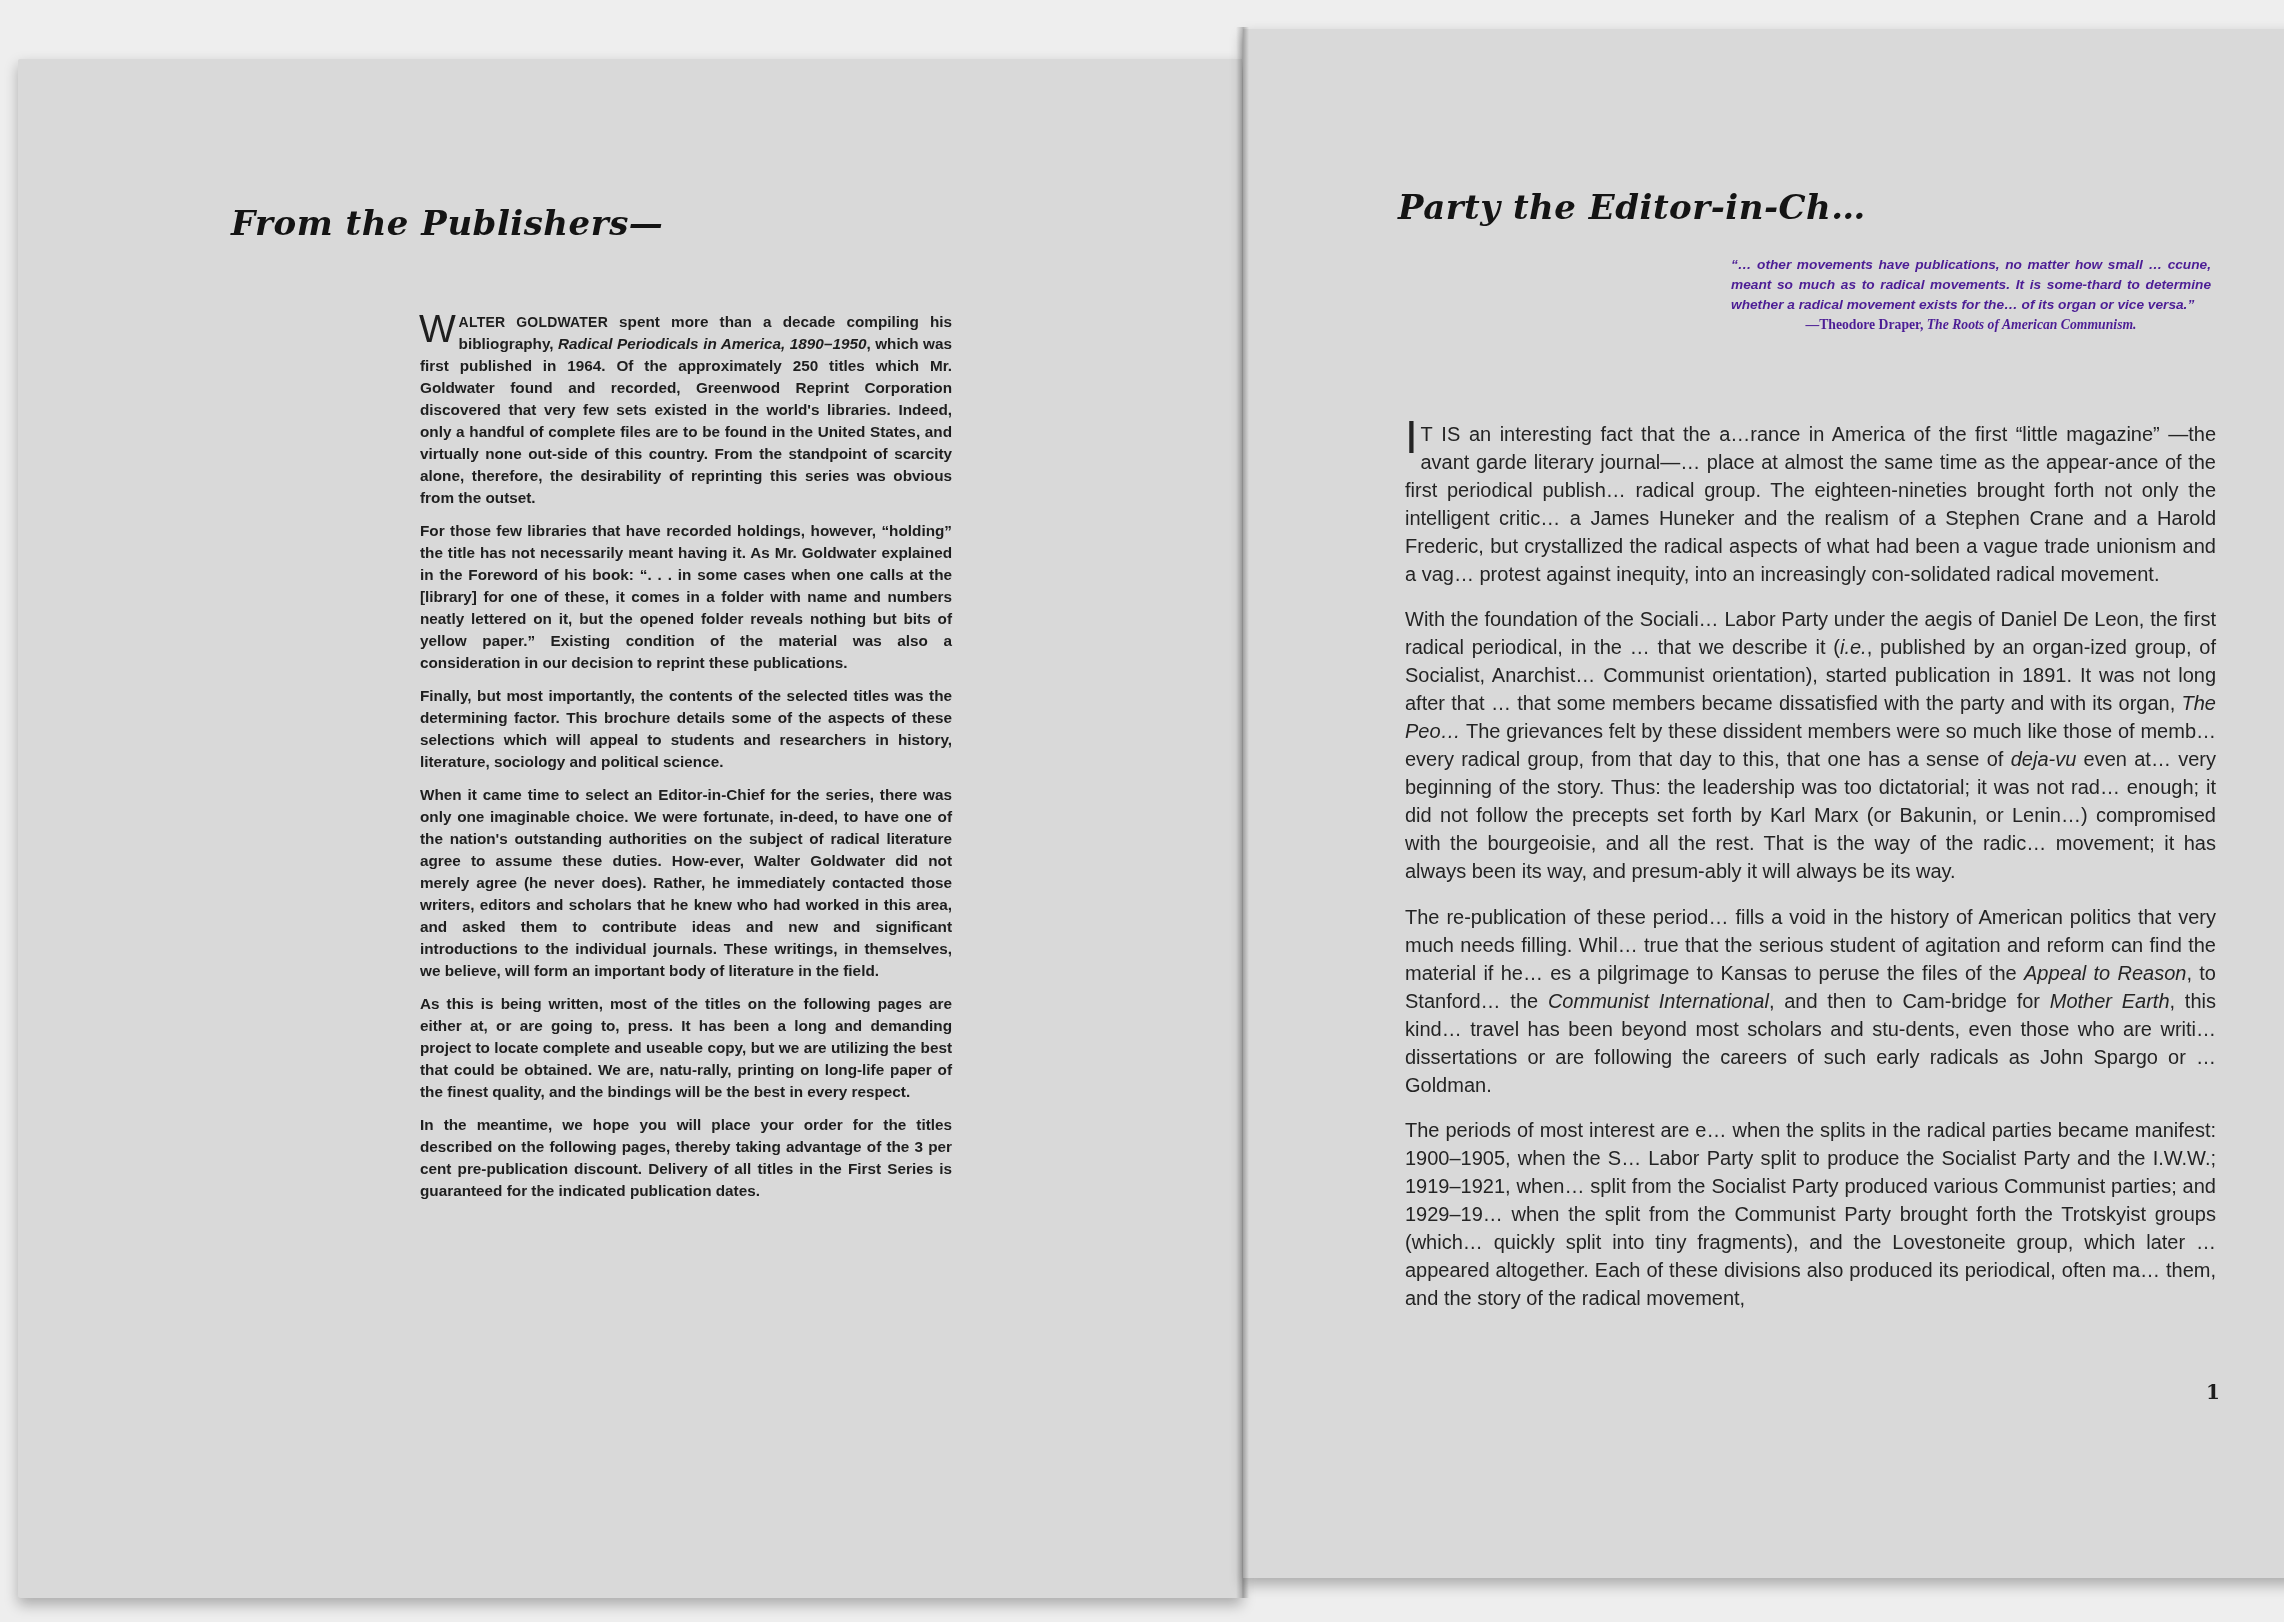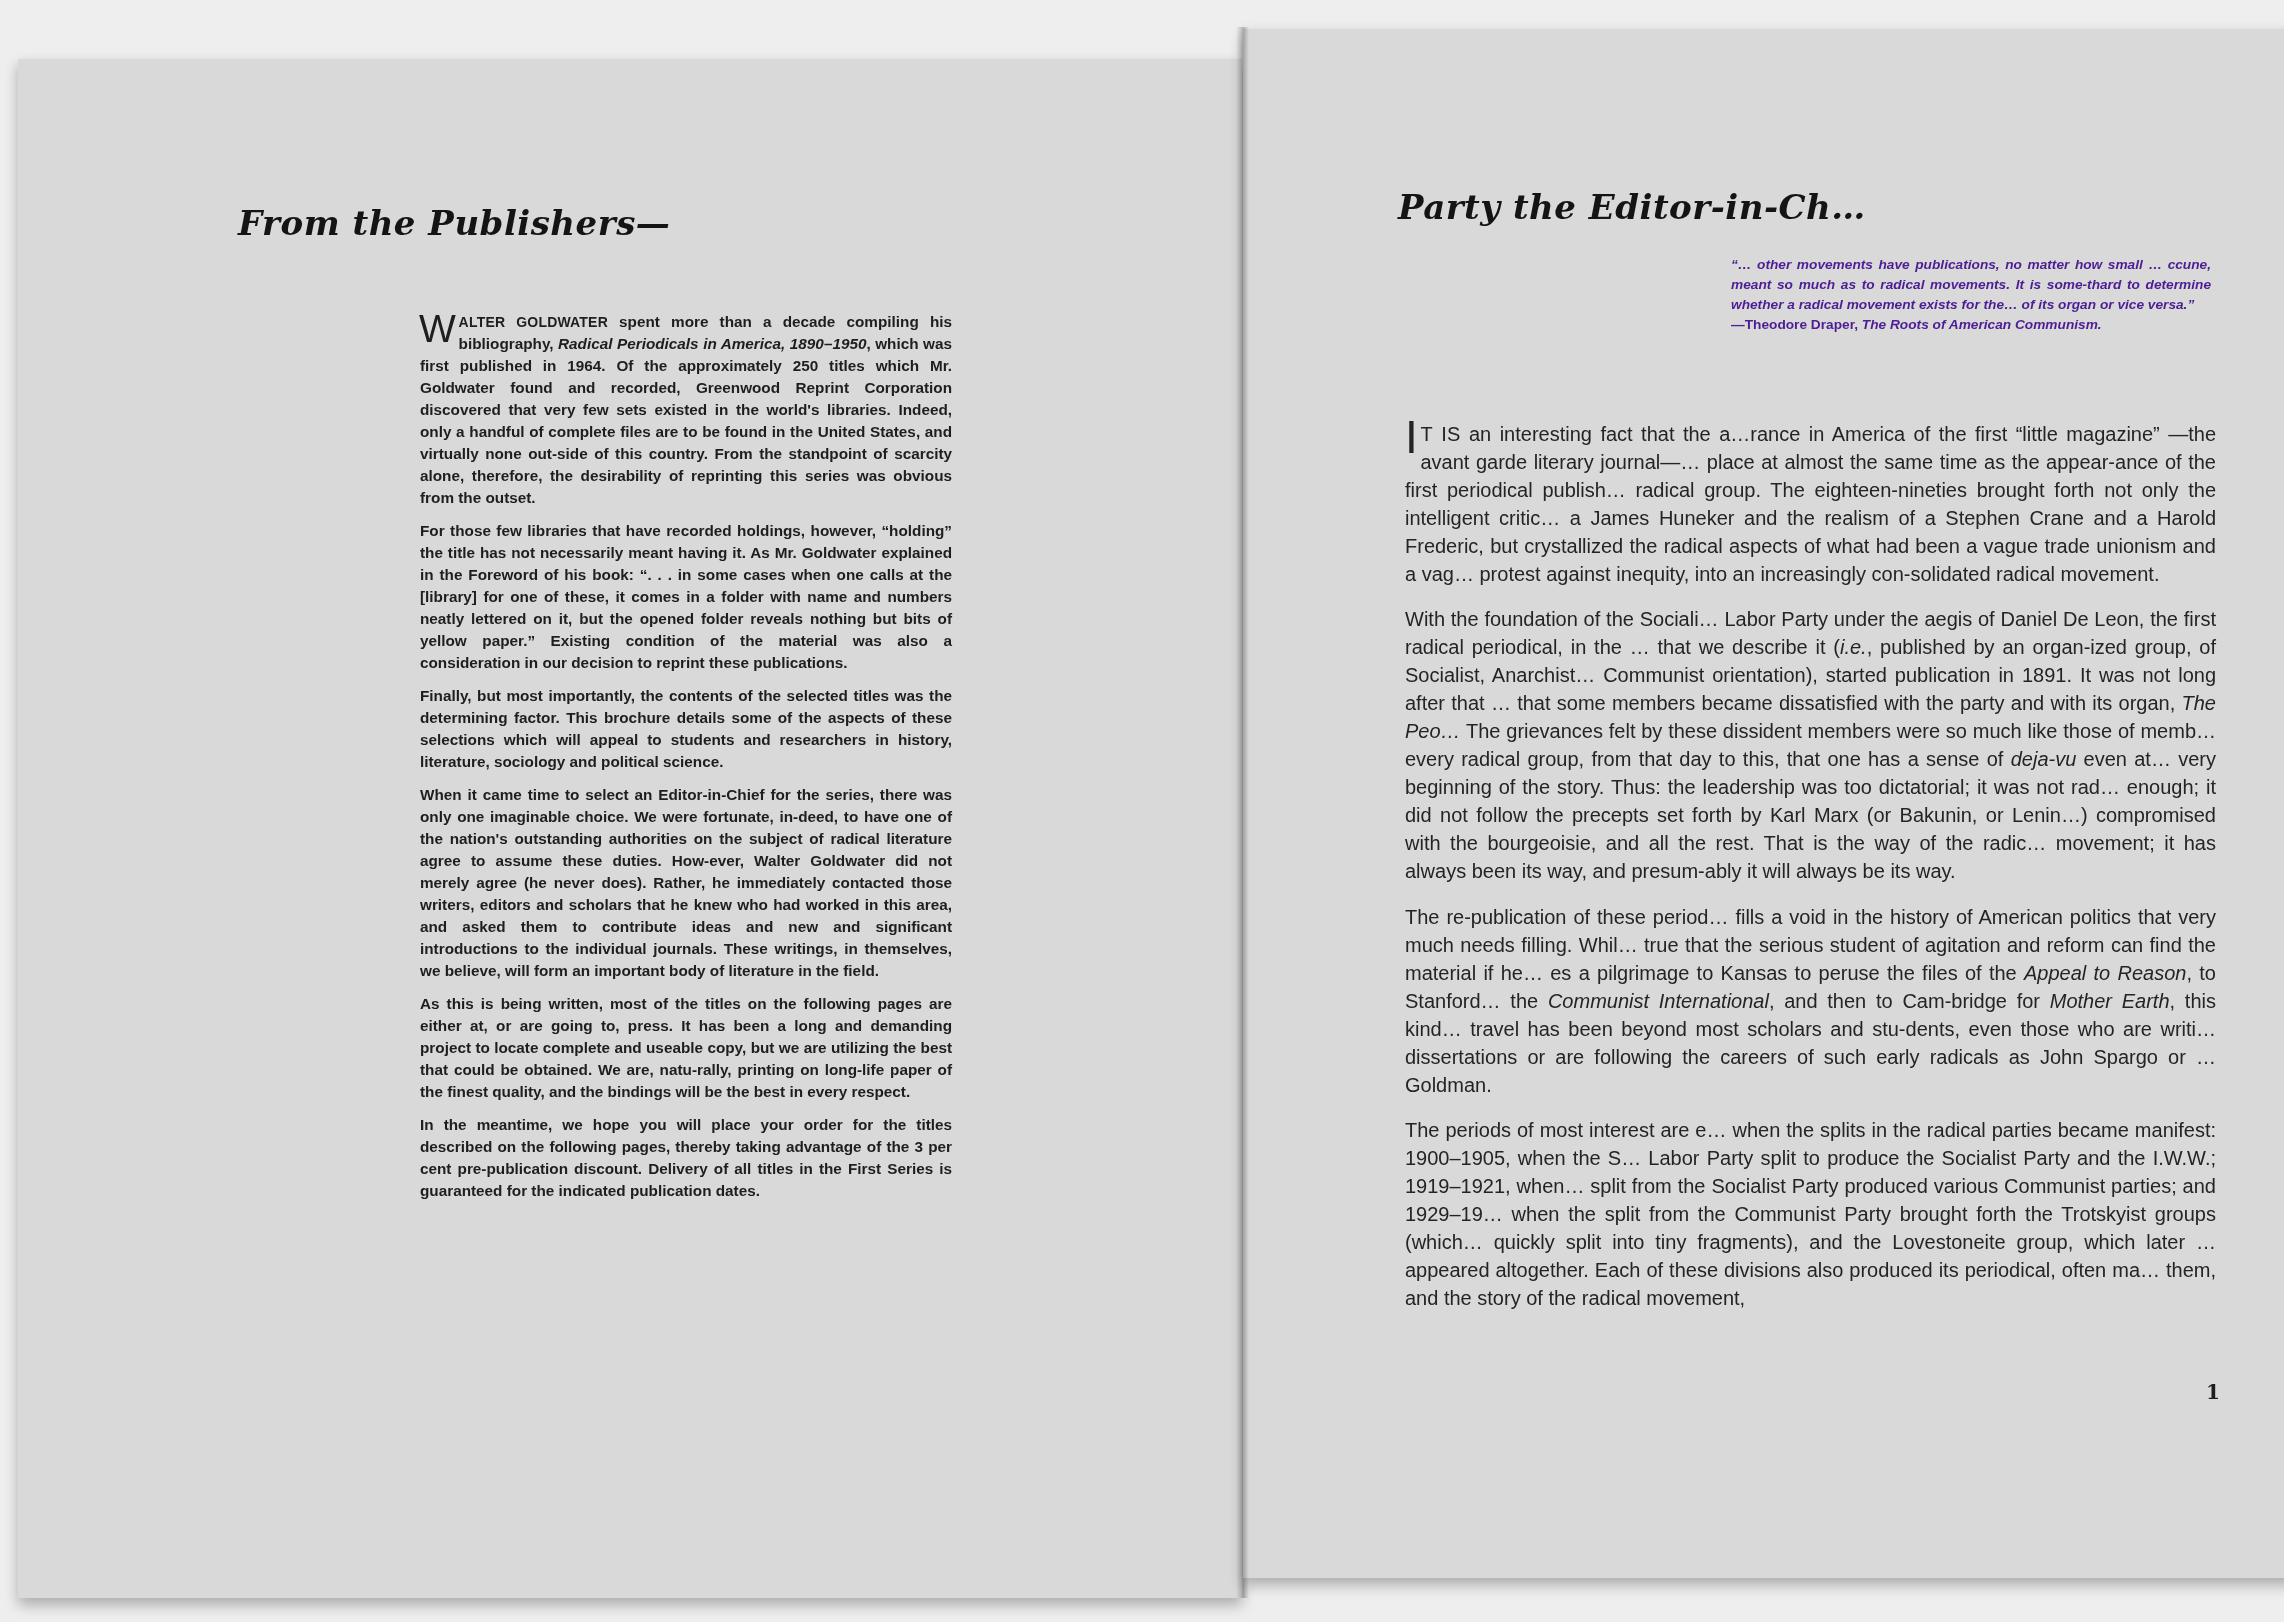--- a/index.html
+++ b/index.html
@@ -23,21 +23,21 @@
   }
 
   .title {
     position: absolute;
     font-family: "DejaVu Serif", serif;
     font-style: italic; font-weight: bold;
     font-size: 34px; letter-spacing: 0.5px;
     color: #141414;
     white-space: nowrap;
   }
-  #left-title { left: 238px; top: 203px; }
+  #left-title { left: 231px; top: 203px; }
   #right-title { left: 1398px; top: 187px; }
 
   .column {
     position: absolute;
     text-align: justify;
     font-weight: bold;
   }
   #left-body {
     left: 420px; top: 311px; width: 532px;
     font-size: 15.3px; line-height: 22px;
@@ -63,21 +63,21 @@
   }
   .lead-caps { letter-spacing: 0.2px; }
   em { }
 
   #epigraph {
     position: absolute; left: 1731px; top: 255px; width: 480px;
     font-size: 13.7px; line-height: 20px; font-style: italic; font-weight: bold;
     text-align: justify; color: #4c1d95;
   }
   #epigraph .attrib {
-    display: block; text-align: left; font-style: normal;
+    display: block; text-align: center; font-style: normal; font-family: Liberation Serif, serif;
   }
   #epigraph .attrib em { font-style: italic; }
 
   #page-number {
     position: absolute; left: 2206px; top: 1380px;
     font-family: "DejaVu Serif", serif; font-size: 20px; font-weight: bold;
   }
 </style>
 </head>
 <body>

